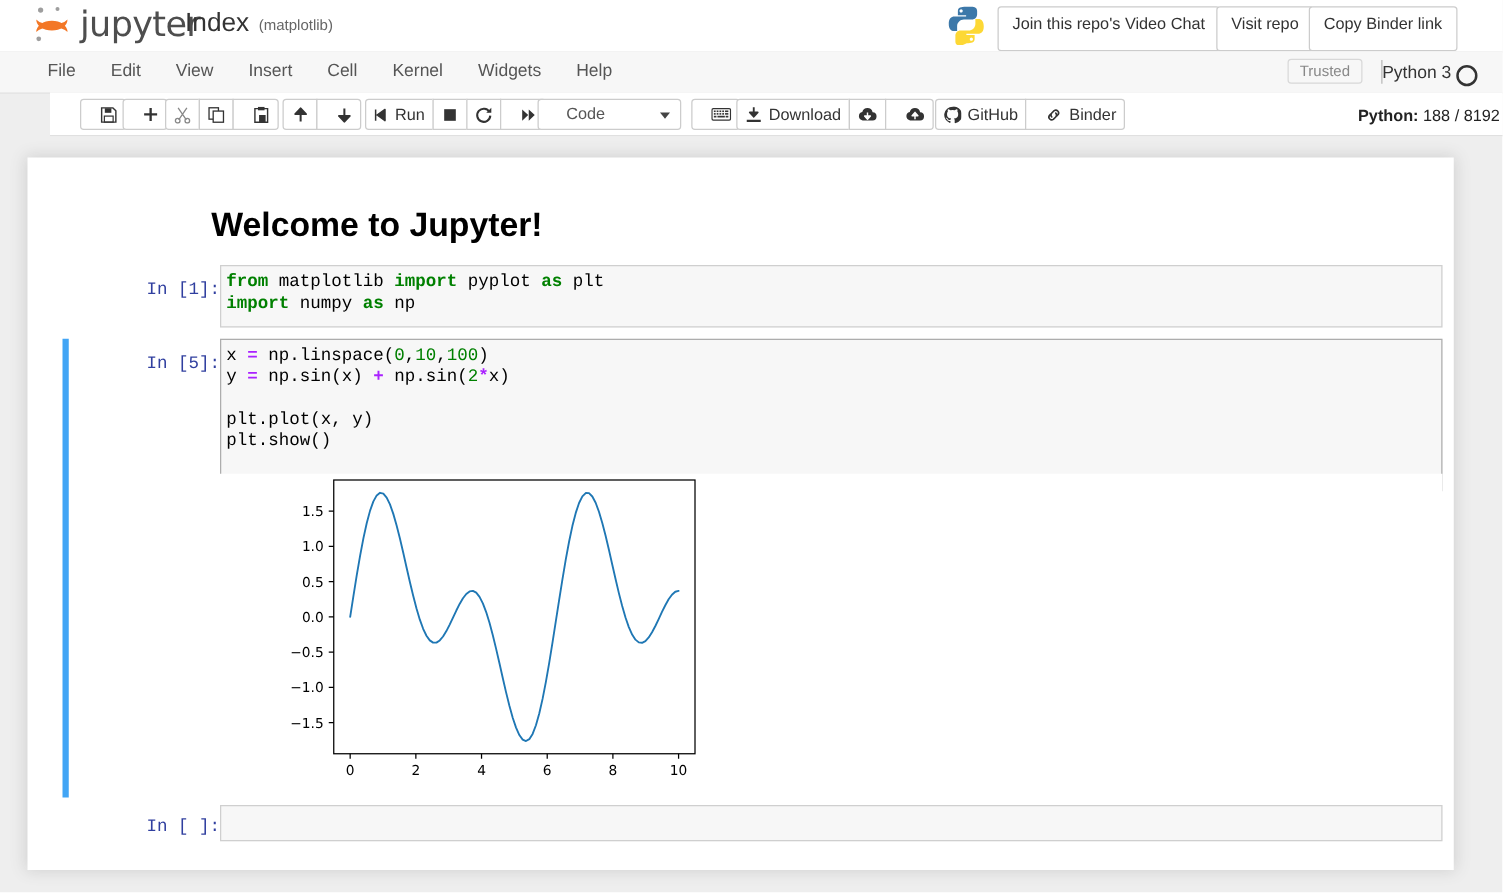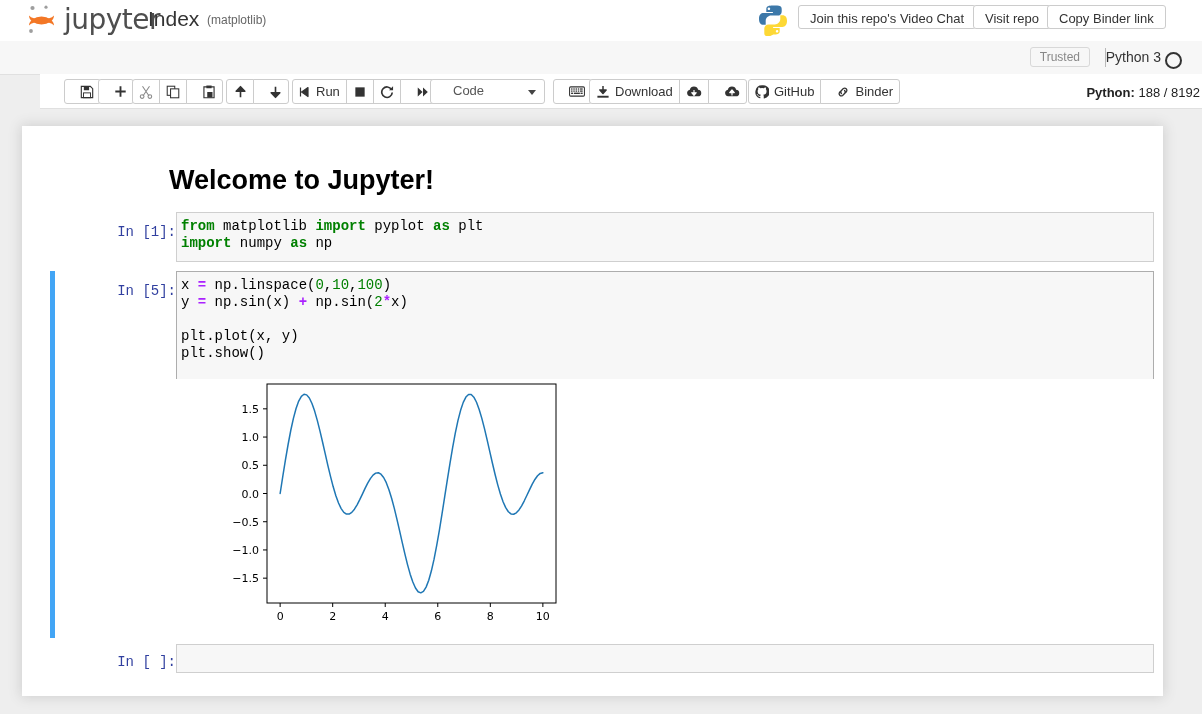--- a/index.html
+++ b/index.html
@@ -37,21 +37,21 @@
   .nb-title {
     position: absolute; left: 148px; top: 7px;
     font-size: 21px; color: #333333;
   }
   .autosaved {
     position: absolute; left: 207px; top: 13px;
     font-size: 12px; color: #666666;
   }
   .py-logo { position: absolute; left: 758px; top: 4px; width: 30px; height: 32px; }
   .hdr-btn {
-    position: absolute; top: 5px; height: 24px;
+    position: absolute; top: 5px; height: 36px;
     background: #ffffff; border: 1px solid #cccccc; border-radius: 3px;
     font-size: 13px; color: #333333; line-height: 26px;
     padding: 0 11px; box-sizing: border-box; white-space: nowrap;
     font-family: "Liberation Sans", sans-serif; cursor: pointer;
   }
   #btn-video { left: 798px; }
   #btn-repo  { left: 973px; }
   #btn-binder-link { left: 1047px; }
 
   
@@ -206,20 +206,30 @@
         <path d="M15.4 30.6c3.6 0 6.3-.6 6.3-3.4v-3.3h-6.6v-1h9.3c2.8 0 4.6-1.9 4.6-5.8 0-3.8-1.6-5.9-4.4-5.9h-2.3v3.9c0 3-2.6 5.3-5.4 5.3H10.5c-2.5 0-4.2 1.8-4.2 4.2v4.6c0 2.4 1.9 3.4 4.6 3.4zm3.7-2c-.7 0-1.3-.6-1.3-1.3s.6-1.3 1.3-1.3 1.3.6 1.3 1.3-.6 1.3-1.3 1.3z" fill="#fdd835"></path>
       </svg>
     </div>
 
     <div class="hdr-btn" id="btn-video">Join this repo's Video Chat</div>
     <div class="hdr-btn" id="btn-repo">Visit repo</div>
     <div class="hdr-btn" id="btn-binder-link">Copy Binder link</div>
   </div>
 
   <div class="menubar">
+    <div class="inner">
+      <div class="menu-item">File</div>
+      <div class="menu-item">Edit</div>
+      <div class="menu-item">View</div>
+      <div class="menu-item">Insert</div>
+      <div class="menu-item">Cell</div>
+      <div class="menu-item">Kernel</div>
+      <div class="menu-item">Widgets</div>
+      <div class="menu-item">Help</div>
+    </div>
     <div class="trusted">Trusted</div>
     <div class="kernel-sep"></div>
     <div class="kernel-name">Python 3</div>
     <div class="kernel-indicator"></div>
   </div>
 
   <div class="toolbar">
 
     <div class="tb-group" style="left:24px;">
       <div class="tb-btn solo">

